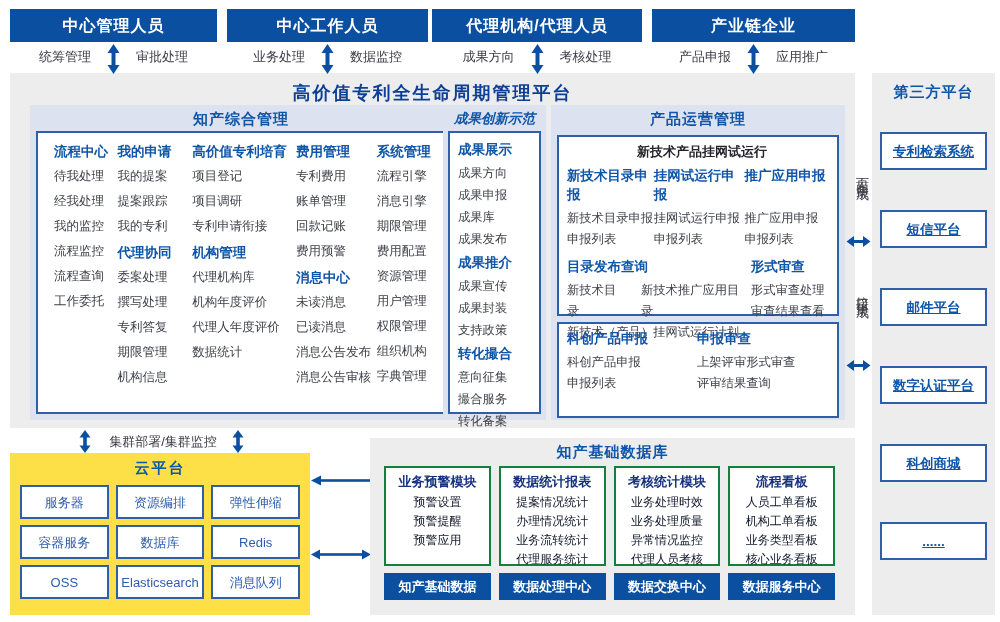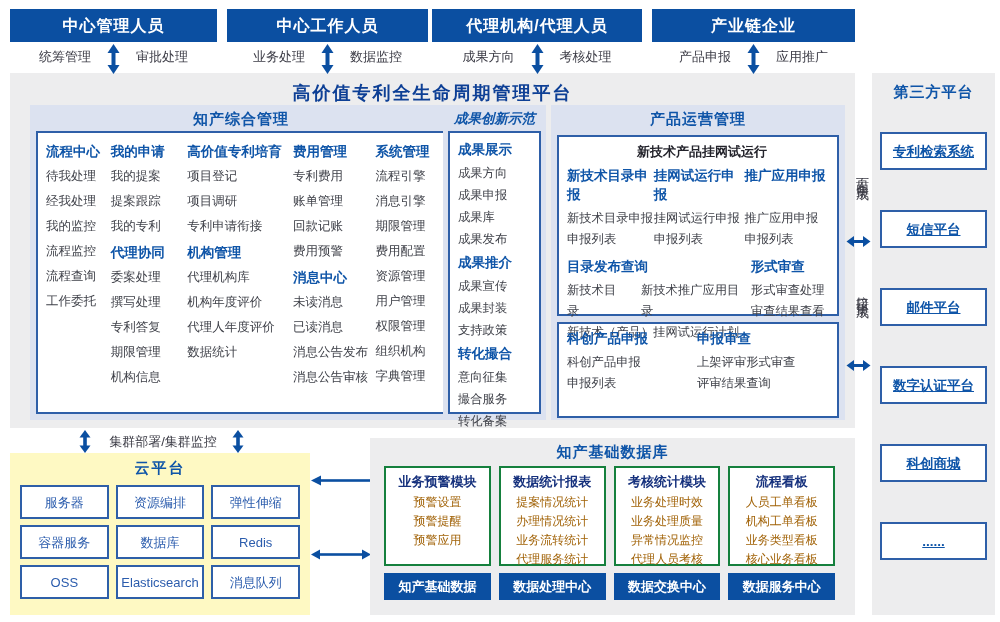--- a/index.html
+++ b/index.html
@@ -19,21 +19,21 @@
   #platform-title { text-align:center; padding-top:8px; font-size:18px; font-weight:bold;
                     color:#0d3f95; letter-spacing:2px; }
 
   .section { position:absolute; top:32px; height:315px; background:#dce2f0; }
   .section-title { height:26px; line-height:27px; text-align:center; font-size:15px;
                    font-weight:bold; color:#0f55a8; letter-spacing:1px; }
   .whitebox { background:#fff; border:2px solid #2e5fa8; }
 
   
   #sec-ip { left:20px; width:422px; }
-  #ip-box { margin:0 6px; height:283px; padding:6px 0 0 8px; display:flex; }
+  #ip-box { margin:0 6px; height:283px; padding:6px 0 0 16px; display:flex; }
   .ip-col1 { width:66px; } .ip-col2 { width:78px; } .ip-col3 { width:108px; }
   .ip-col4 { width:84px; } .ip-col5 { width:70px; }
   .grp-h { font-size:13.5px; font-weight:bold; color:#0f55a8; line-height:25px; }
   .grp + .grp { margin-top:1px; }
   .itm { font-size:12.5px; color:#3f4149; line-height:25px; }
 
   
   #sec-ach { left:433px; width:103px; }
   #sec-ach .section-title { font-size:13.5px; letter-spacing:0; font-style:italic; }
   #ach-box { margin:0 5px; height:283px; padding:5px 0 0 8px; }
@@ -65,36 +65,36 @@
   .vtext { position:absolute; writing-mode:vertical-rl; font-size:13px; color:#3a3a44;
            letter-spacing:3px; left:853px; }
   .h-arrow { position:absolute; left:846px; }
 
   
   #cluster-label { position:absolute; left:102px; top:433px; width:122px; text-align:center;
                    font-size:13px; color:#3a3a44; }
   .cluster-arrow { position:absolute; top:430px; }
 
   
-  #cloud { position:absolute; left:10px; top:453px; width:300px; height:162px; background:#fef9c3; }
+  #cloud { position:absolute; left:10px; top:453px; width:300px; height:162px; background:#fde047; }
   #cloud-title { padding-top:6px; text-align:center; font-size:15px; font-weight:bold;
                  color:#0f55a8; letter-spacing:2px; }
   #cloud-grid { margin:7px 10px 0; display:grid; grid-template-columns:repeat(3,1fr); gap:6px 7px; }
   .cloud-box { height:34px; background:#fff; border:2px solid #2e5fa8; text-align:center;
                line-height:31px; font-size:13px; color:#2b5cad; }
 
   
   #datap { position:absolute; left:370px; top:438px; width:485px; height:177px; background:#ededee; }
   #datap-title { padding-top:5px; text-align:center; font-size:15px; font-weight:bold;
                  color:#0f55a8; letter-spacing:1px; }
   #modules { margin:4px 20px 0 14px; display:flex; gap:8px; }
   .module { flex:1; }
   .mod-box { height:100px; background:#fff; border:2px solid #15803d; padding-top:3px; }
   .mod-h { text-align:center; font-size:13px; font-weight:bold; color:#16317d; line-height:22px; }
-  .mod-box .itm { font-size:12px; color:#a16207; line-height:19px; text-align:center; }
+  .mod-box .itm { font-size:12px; color:#0f172a; line-height:19px; text-align:center; }
   .mod-footer { margin-top:7px; height:27px; background:#0b4fa1; color:#fff; font-weight:bold;
                 font-size:13px; text-align:center; line-height:27px; }
 
   .abs { position:absolute; }
 </style>
 </head>
 <body>
 
 <div id="canvas">
 

